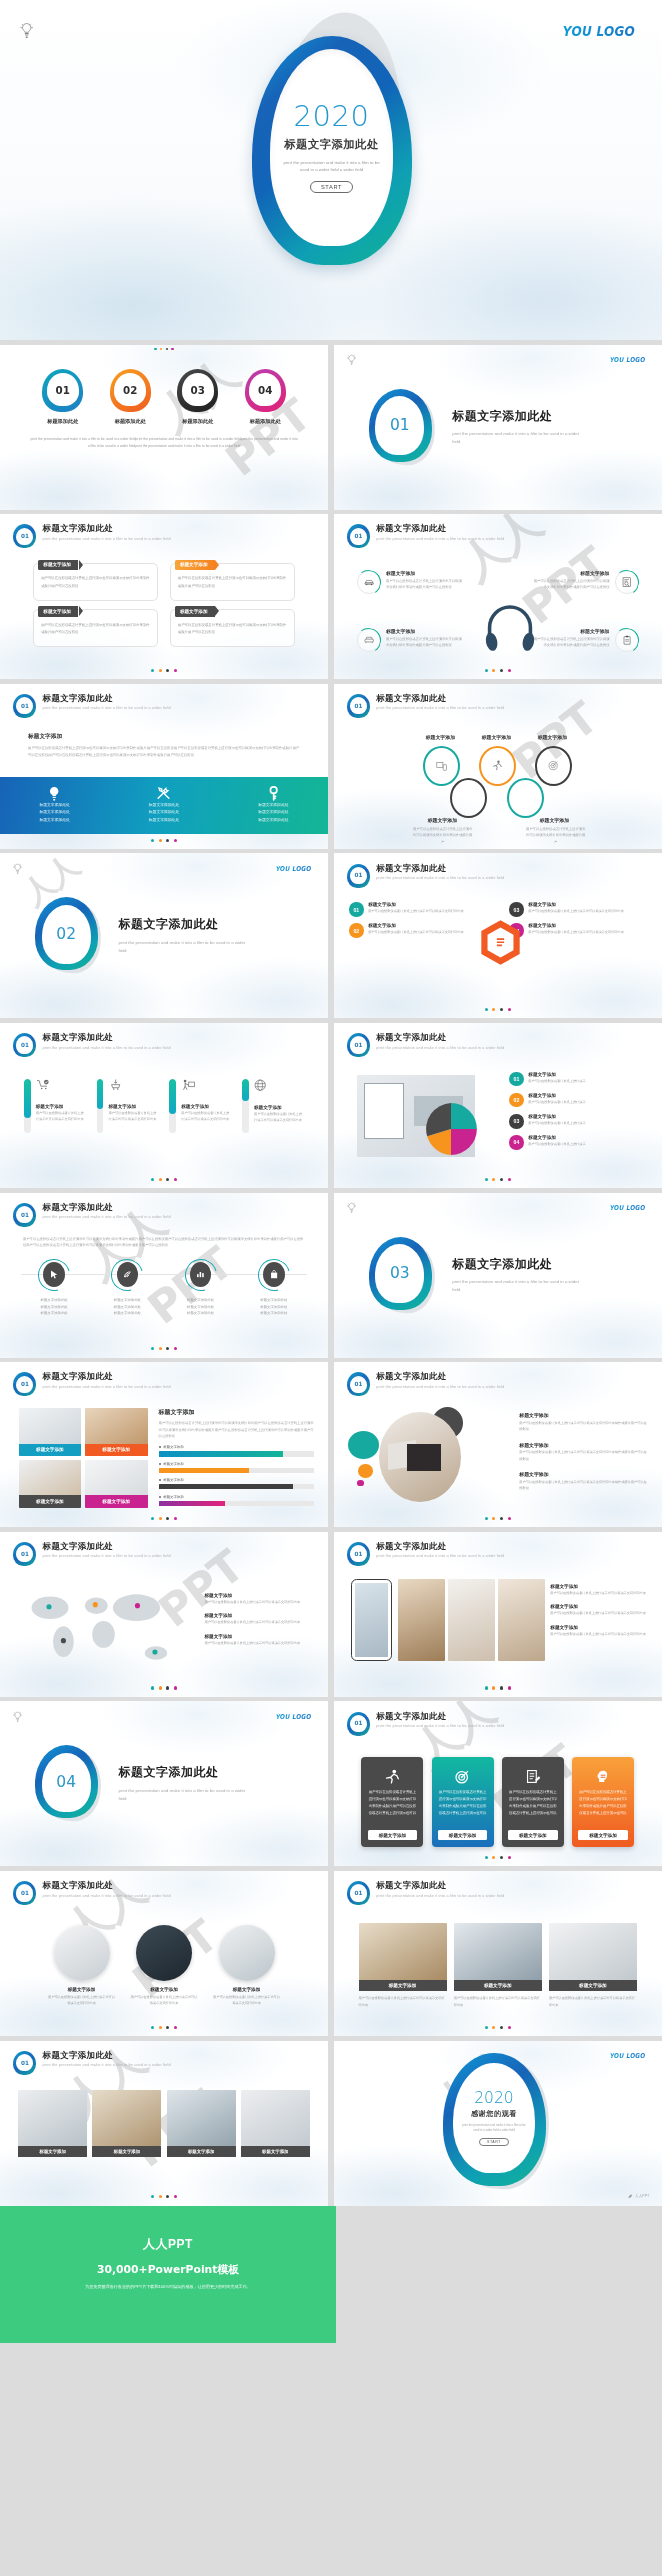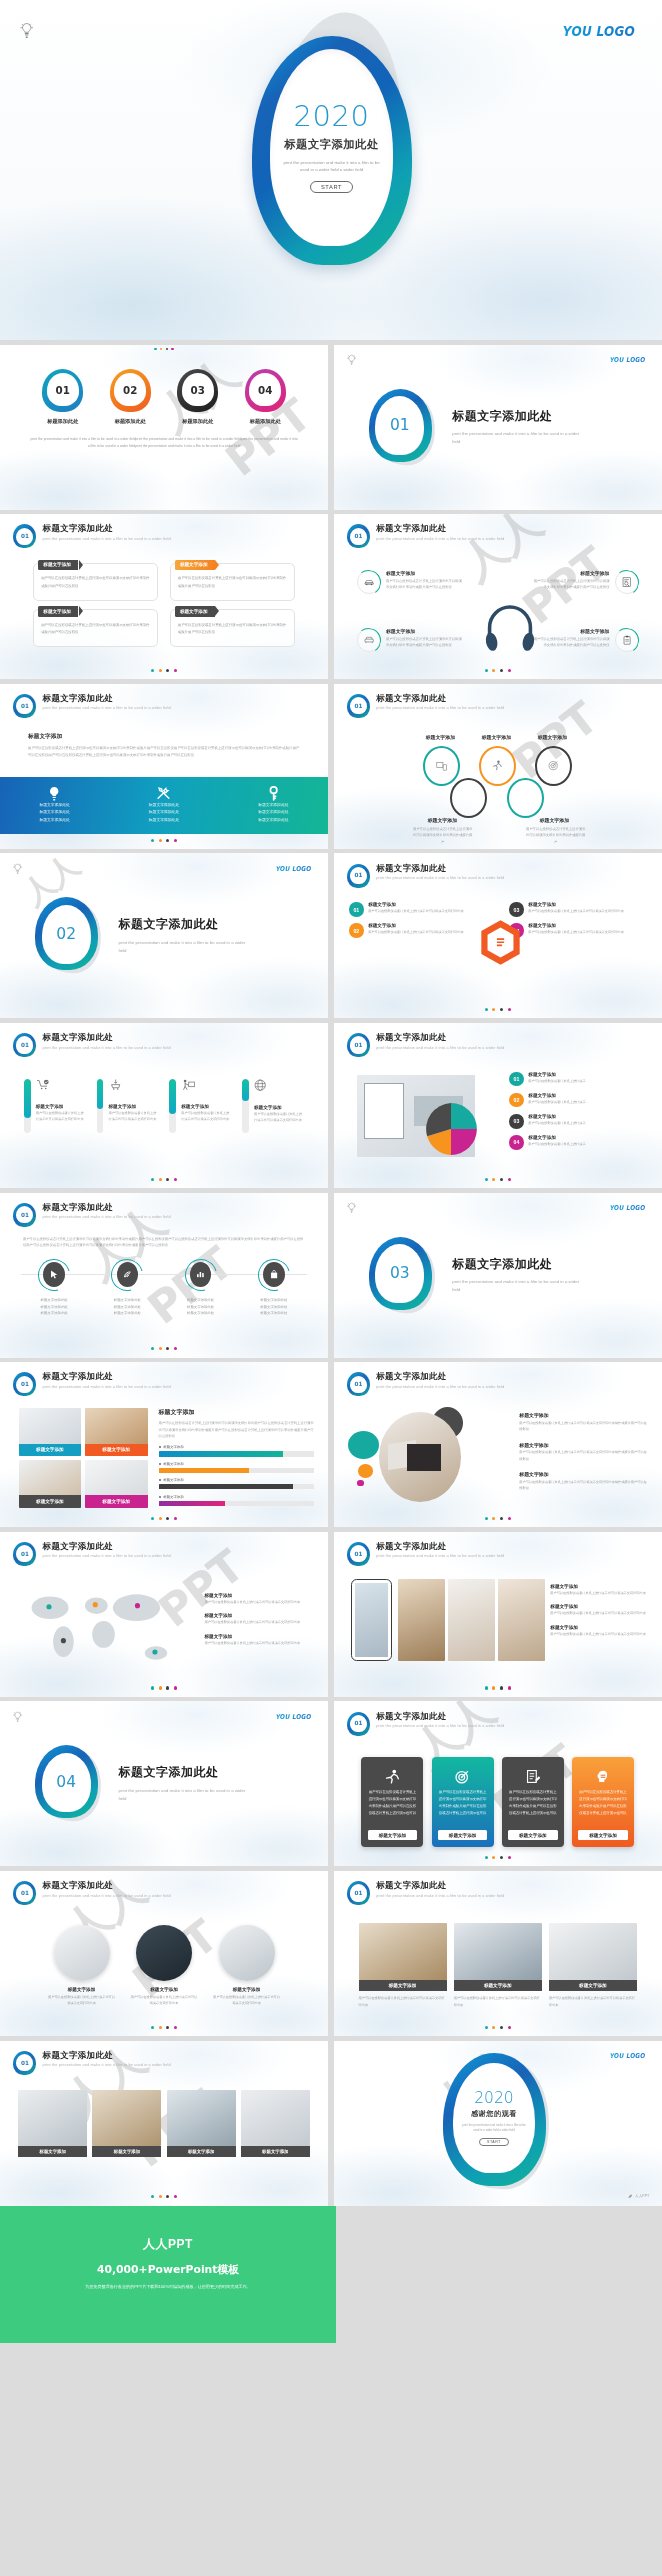--- a/index.html
+++ b/index.html
@@ -1368,20 +1368,20 @@
           </svg>
         <span>人人PPT</span>
       </div>
     </div>
 
   </div>
 
   <div class="footer">
     <div class="green">
       <div class="f1">人人PPT</div>
-      <div class="f2">40,000+PowerPoint模板</div>
+      <div class="f2">30,000+PowerPoint模板</div>
       <div class="f3">为您免费整理各行各业的的PPT片下载和100%可编辑的模板，让您用更少的时间完成工作。</div>
     </div>
     <div class="grey"></div>
   </div>
 
 </div>
 
 
 </body></html>

